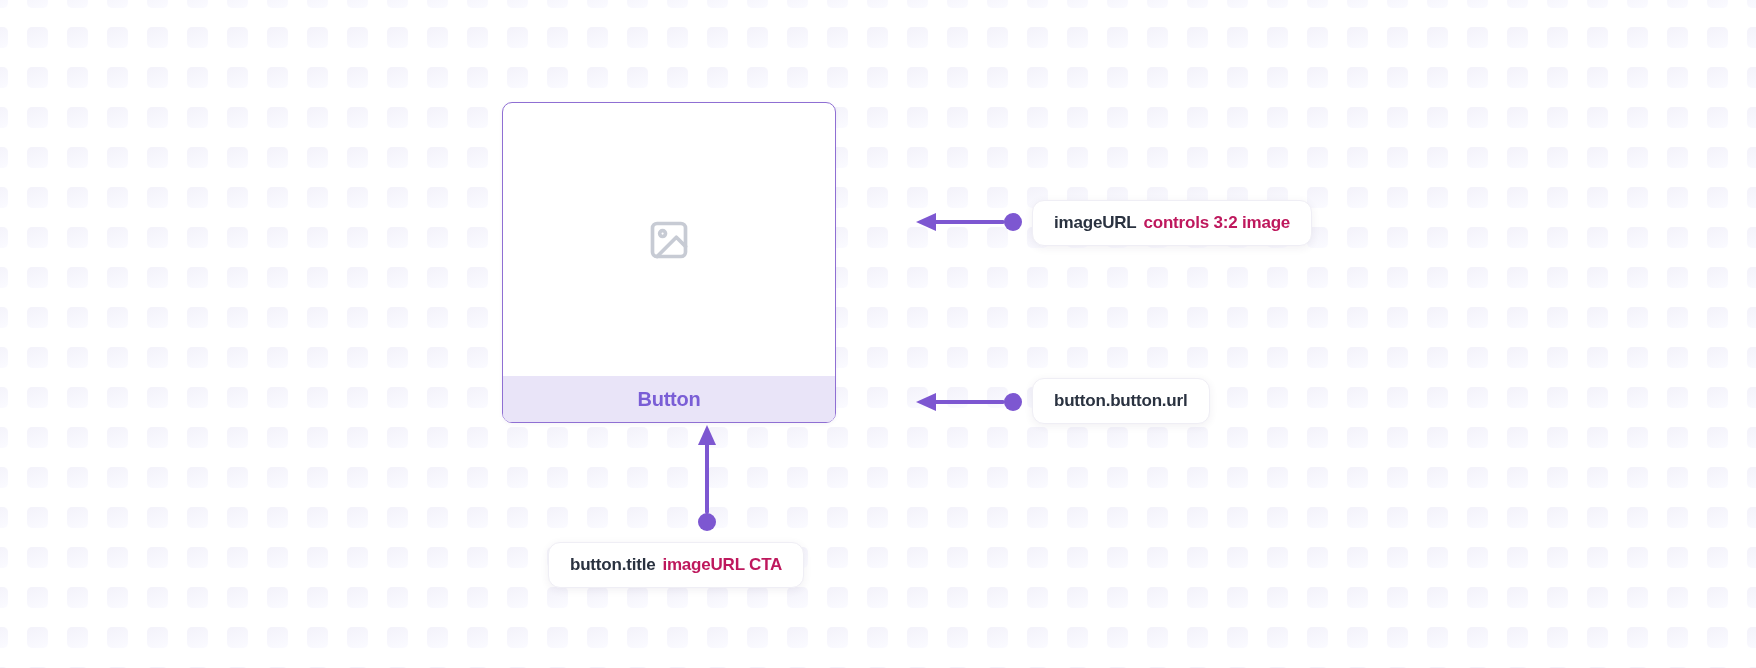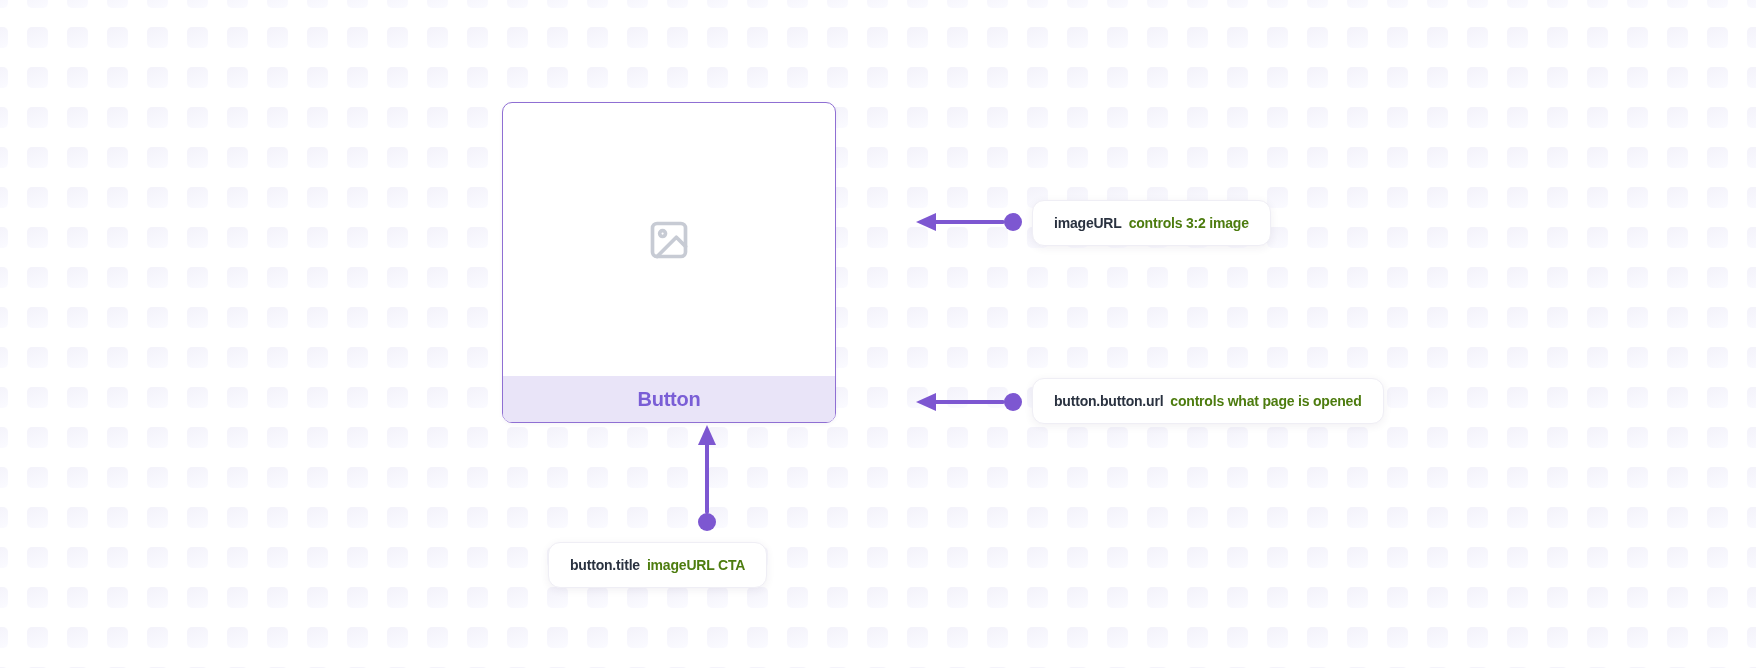--- a/index.html
+++ b/index.html
@@ -87,27 +87,27 @@
   
   .callout{
     position:absolute;height:46px;
     background:#ffffff;
     border:1px solid #efeef5;
     border-radius:12px;
     box-shadow:0 2px 8px rgba(50,40,90,0.07);
     display:flex;align-items:center;
     padding:0 21px;
     gap:7px;
-    font-size:14px;font-weight:700;
+    font-size:17px;font-weight:700;
     letter-spacing:-0.2px;
     white-space:nowrap;
     box-sizing:border-box;
   }
   .callout .field{color:#2a3240;}
-  .callout .desc{color:#4d7c0f;}
+  .callout .desc{color:#be185d;}
 </style>
 </head>
 <body>
 
 <div class="stage">
 
   <div class="bg-grid" id="bg-grid">
       <div></div>
       <div></div>
       <div></div>
@@ -951,21 +951,20 @@
     <span class="dot"></span>
   </div>
 
   <div class="callout" style="left:1032px;top:200px;">
     <span class="field">imageURL</span>
     <span class="desc">controls 3:2 image</span>
   </div>
 
   <div class="callout" style="left:1032px;top:378px;">
     <span class="field">button.button.url</span>
-    <span class="desc">controls what page is opened</span>
   </div>
 
   <div class="callout" style="left:548px;top:542px;justify-content:center;">
     <span class="field">button.title</span>
     <span class="desc">imageURL CTA</span>
   </div>
 
 </div>
 
 </body></html>

